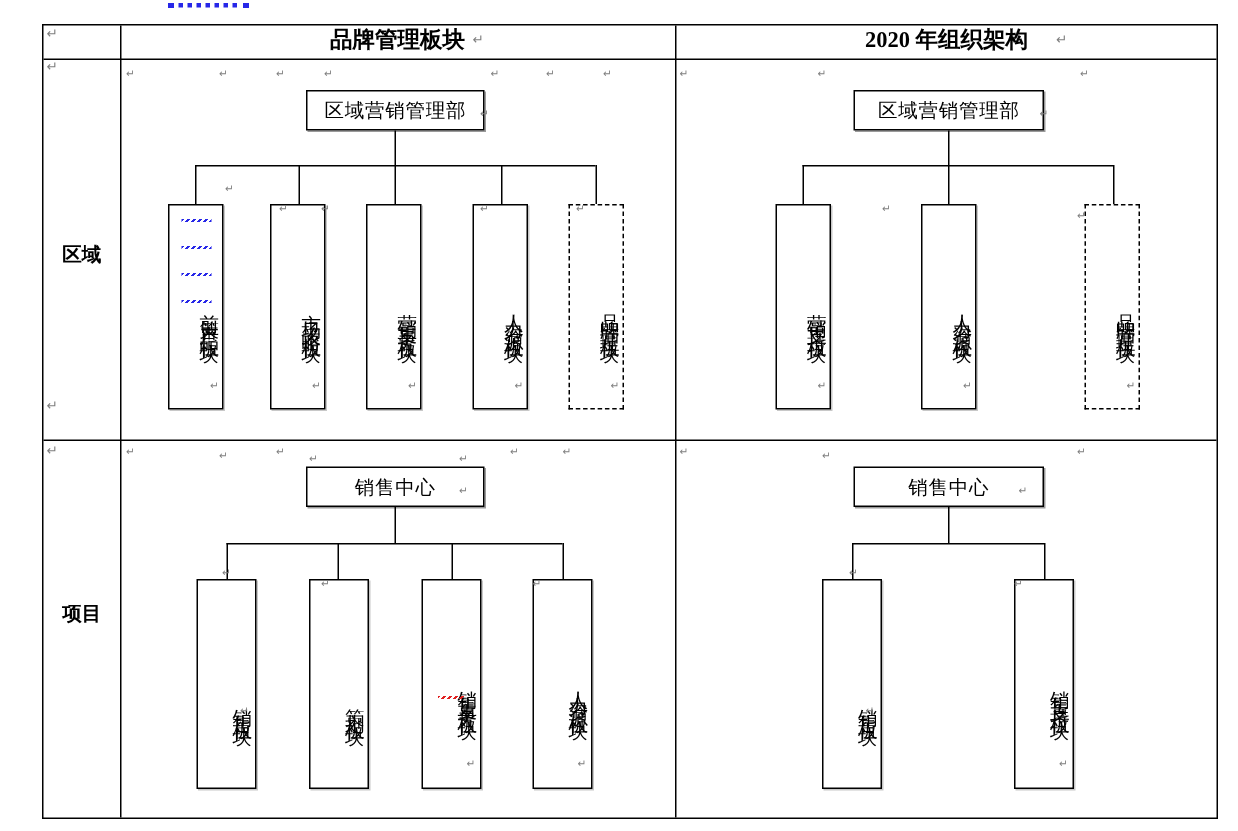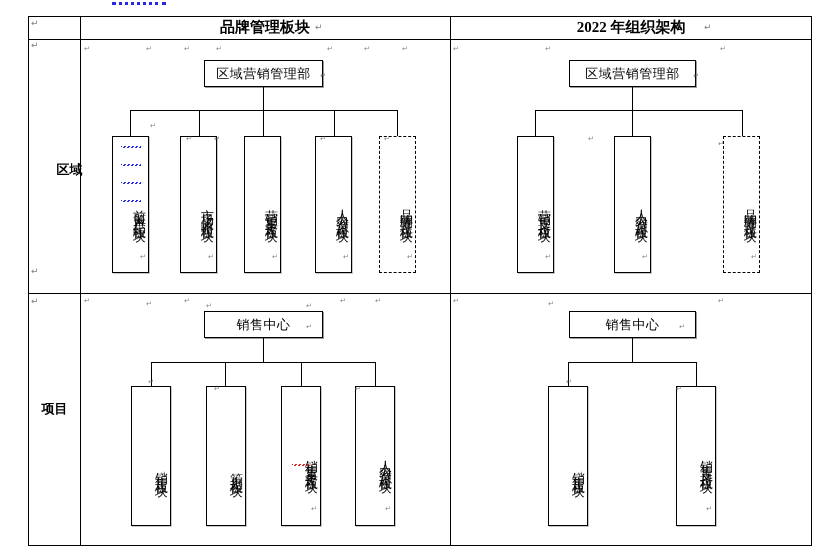--- a/index.html
+++ b/index.html
@@ -47,21 +47,21 @@
   #hdr-left{left:80px;top:16px;width:370px;height:22px;}
   #hdr-right{left:450px;top:16px;width:362px;height:22px;}
 
   
   .rowlabel{
     position:absolute;text-align:center;width:51px;
     font-size:13px;font-weight:bold;
     font-family:"Liberation Serif","DejaVu Serif",serif;
     white-space:nowrap;
   }
-  #rowlabel-region{left:44px;top:161px;}
+  #rowlabel-region{left:29px;top:161px;}
   #rowlabel-project{left:29px;top:400px;}
 
   
   .pilcrow{
     position:absolute;
     color:#7f7f7f;font-size:9px;line-height:9px;
     font-family:"DejaVu Sans",sans-serif;
     user-select:none;
   }
   .pilcrow.tiny{font-size:7px;}
@@ -111,21 +111,21 @@
   <div class="tbl">
     <div class="vline vcol1"></div>
     <div class="vline vcol2"></div>
     <div class="hline hrow1"></div>
     <div class="hline hrow2"></div>
   </div>
 
   <div class="hdr" id="hdr-left">品牌管理板块</div>
   <span class="pilcrow" style="left:315px;top:23px;">↵</span>
 
-  <div class="hdr" id="hdr-right">2022 年组织架构</div>
+  <div class="hdr" id="hdr-right">2020 年组织架构</div>
   <span class="pilcrow" style="left:704px;top:23px;">↵</span>
 
   <span class="pilcrow" style="left:31px;top:19px;">↵</span>
 
   <div class="rowlabel" id="rowlabel-region">区域</div>
   <div class="rowlabel" id="rowlabel-project">项目</div>
   <span class="pilcrow" style="left:31px;top:41px;">↵</span>
   <span class="pilcrow" style="left:31px;top:267px;">↵</span>
   <span class="pilcrow" style="left:31px;top:297px;">↵</span>
 

